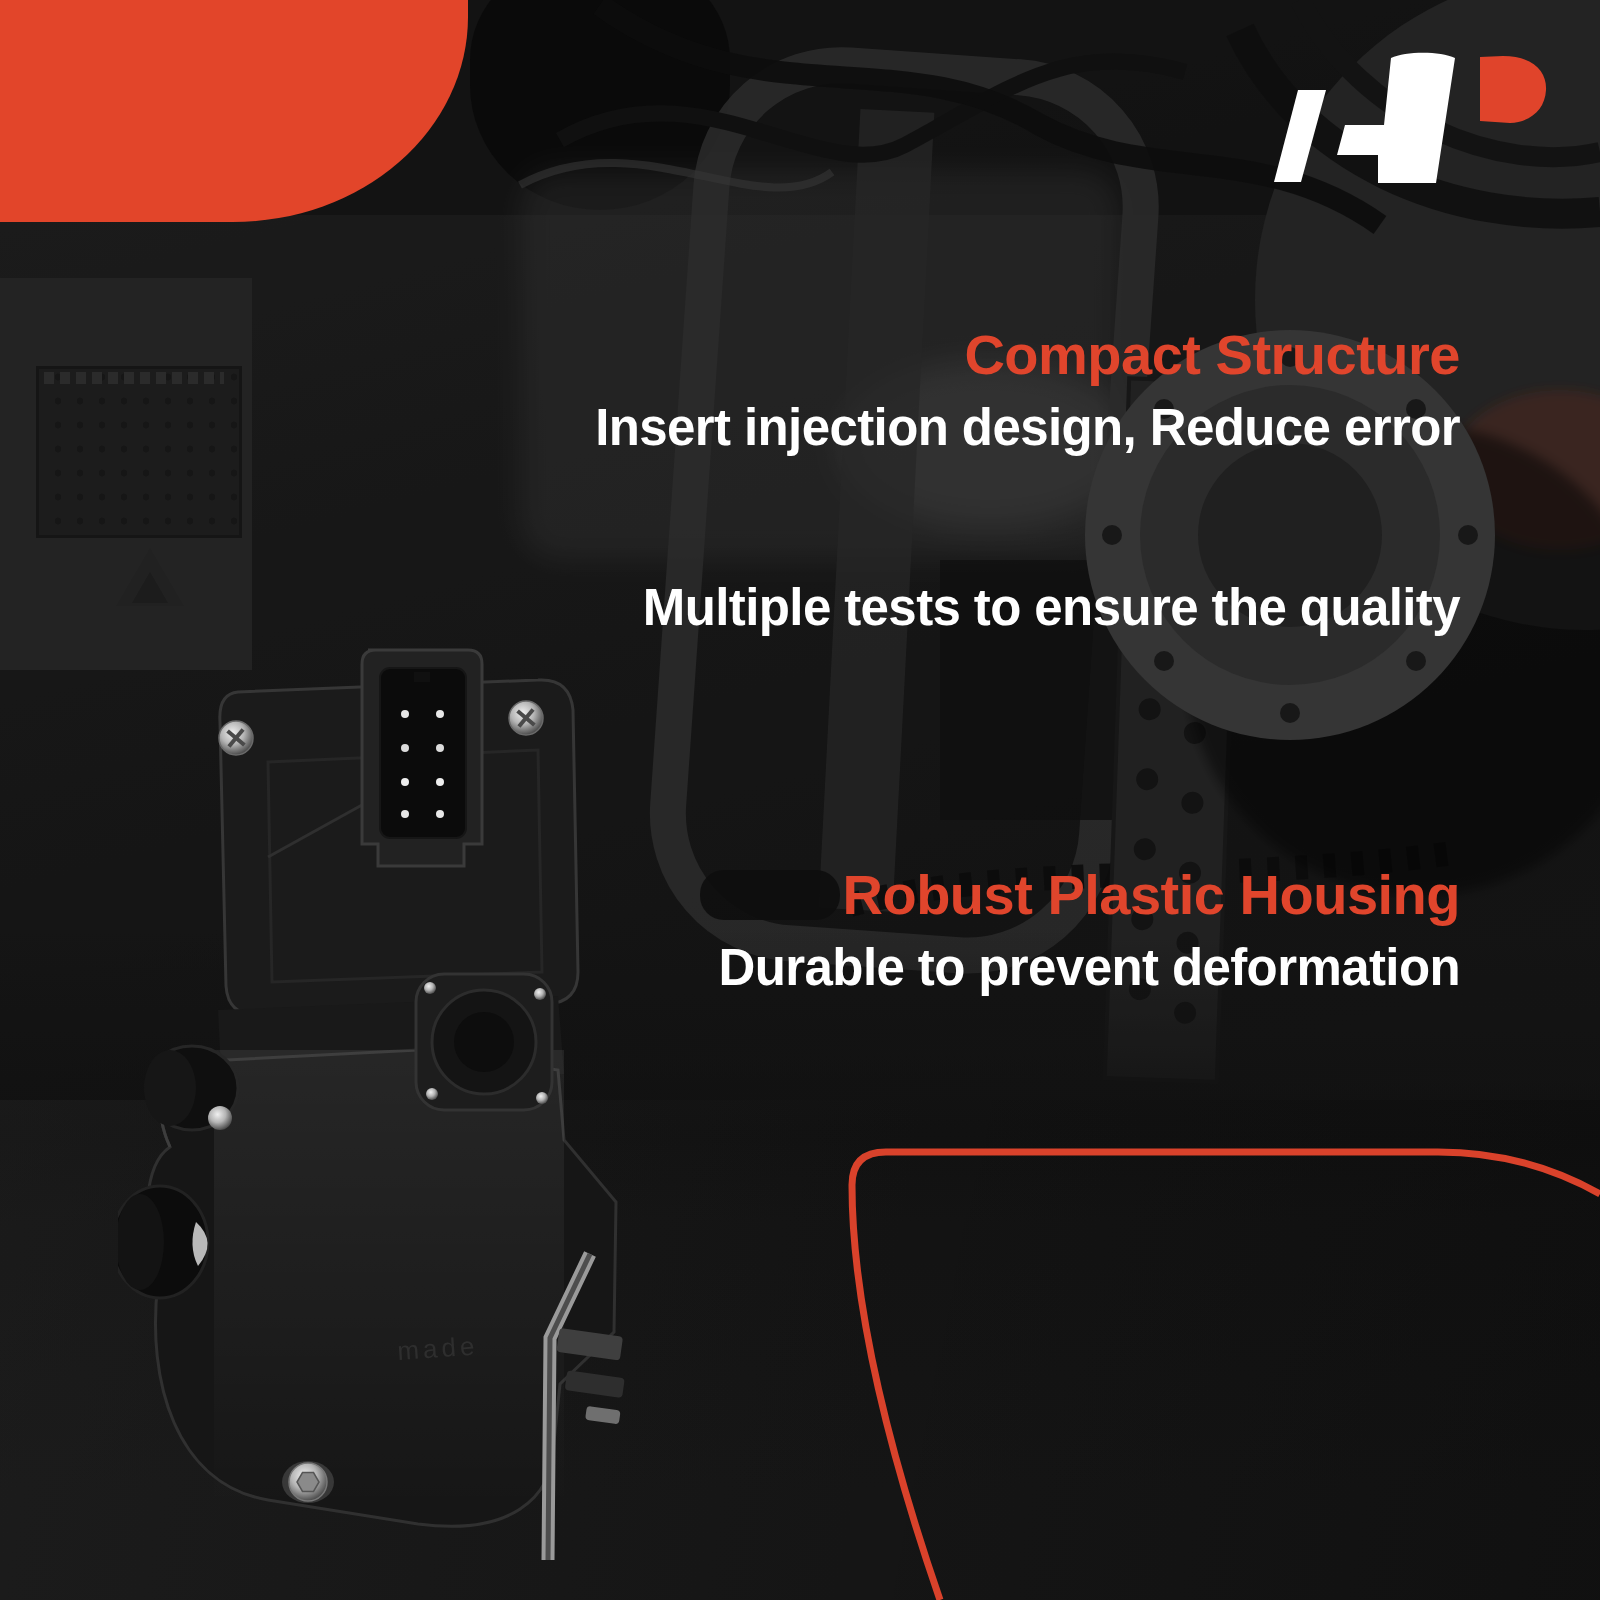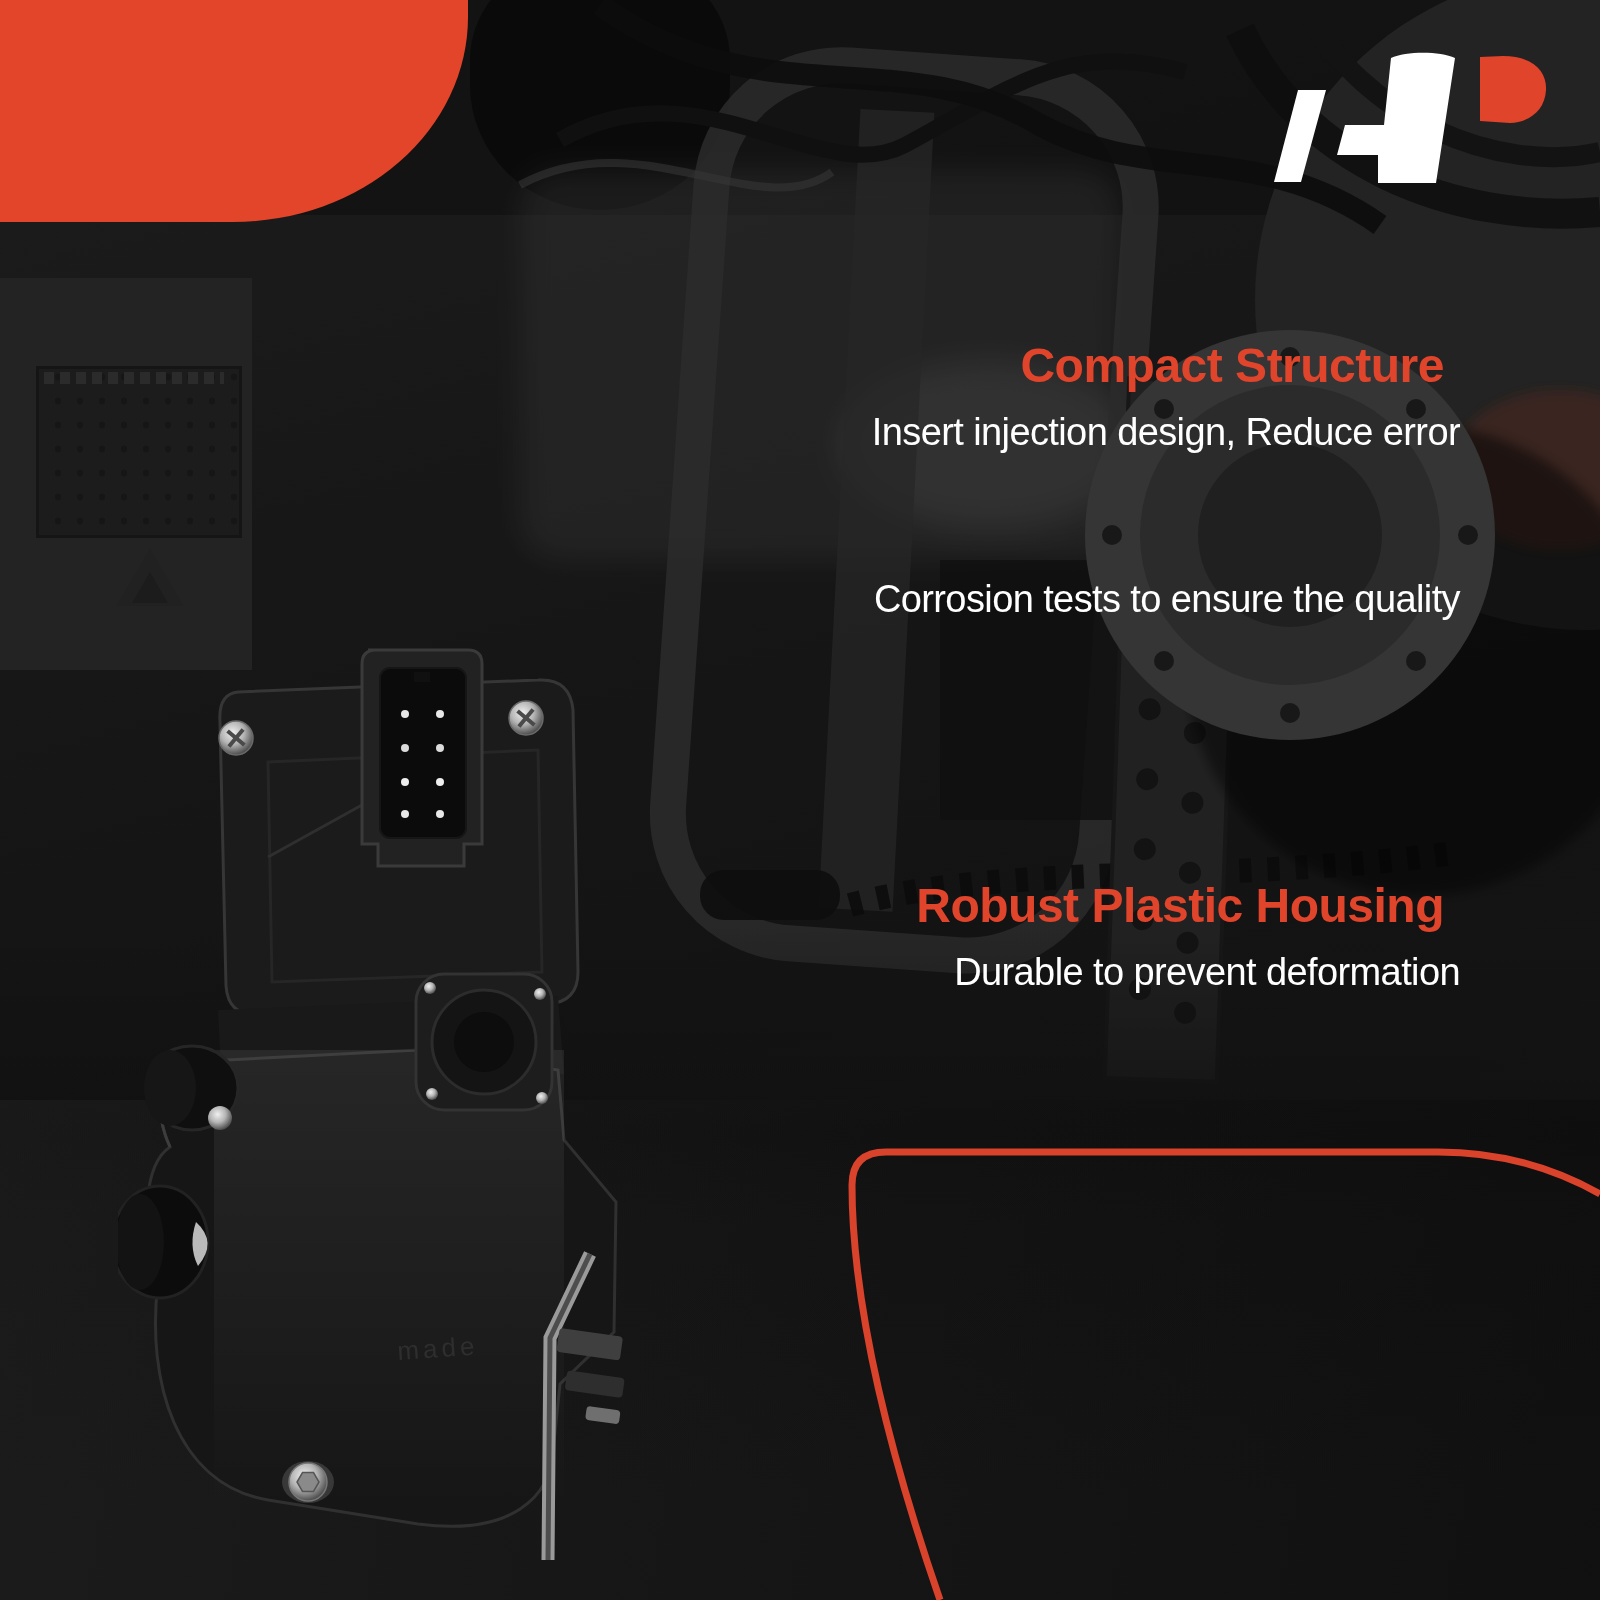--- a/index.html
+++ b/index.html
@@ -34,22 +34,22 @@
   .global-tint{left:0;top:0;width:100%;height:100%;background:rgba(10,10,10,.30);}
   .bottom-sheen{left:0;top:1100px;width:100%;height:500px;
     background:linear-gradient(100deg, rgba(40,40,40,.35) 0%, rgba(16,16,16,.0) 55%, rgba(8,8,8,.35) 100%);}
   
   .orange-blob{
     left:0;top:0;width:468px;height:222px;background:#e2452a;
     border-bottom-right-radius:235px 205px;
   }
   
   .feature{right:140px;text-align:right;color:#ffffff;}
-  .feature h2{margin:16px;font-size:48px;font-weight:bold;line-height:1.18;letter-spacing:-0.5px;color:#e0452c;}
-  .feature p{margin:10px 0 0 9px;font-size:38px;font-weight:400;letter-spacing:-0.6px;color:#ffffff;}
+  .feature h2{margin:0;font-size:56px;font-weight:bold;line-height:1.18;letter-spacing:-0.5px;color:#e0452c;}
+  .feature p{margin:10px 0 0 9px;font-size:51px;font-weight:700;letter-spacing:-0.6px;color:#ffffff;}
   .f1{top:322px;}
   .f2{top:568px;}
   .f3{top:862px;}
   svg text{font-family:"Liberation Sans", sans-serif;}
 </style>
 </head>
 <body>
 
 <div class="canvas">
 
@@ -148,21 +148,21 @@
   </div>
 
   <div class="abs feature f1">
     <h2>
       <span>Compact Structure</span>
     </h2>
     <p>Insert injection design, Reduce error</p>
   </div>
 
   <div class="abs feature f2">
-    <p>Corrosion tests to ensure the quality</p>
+    <p>Multiple tests to ensure the quality</p>
   </div>
 
   <div class="abs feature f3">
     <h2>
       <span>Robust Plastic Housing</span>
     </h2>
     <p>Durable to prevent deformation</p>
   </div>
 
   <div class="abs" style="left:118px;top:642px;width:522px;height:932px;">

